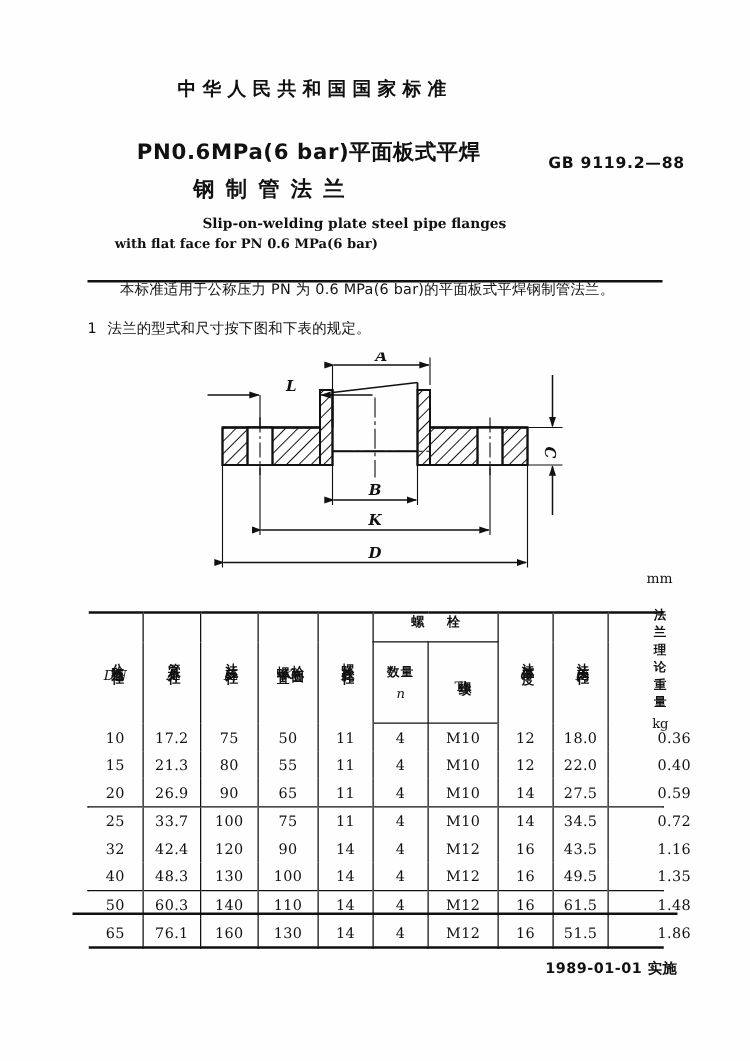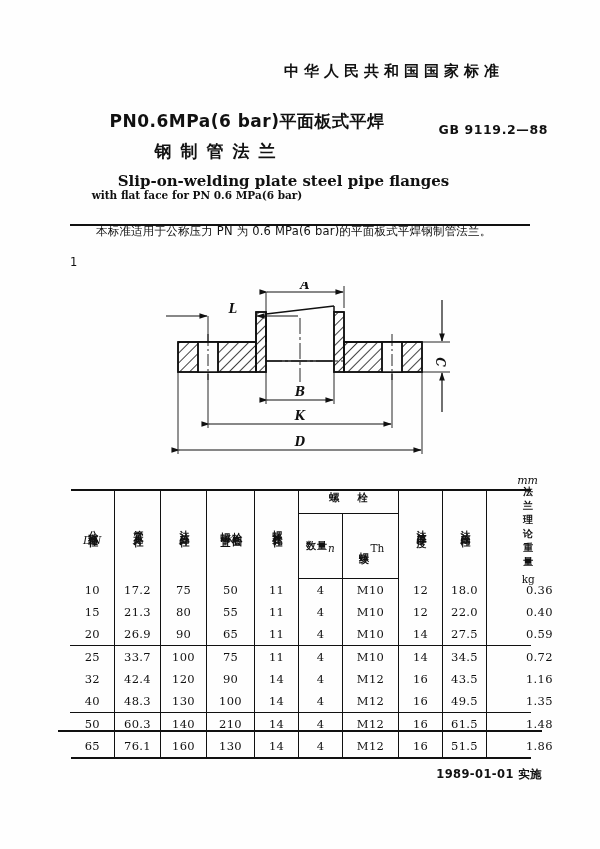--- a/index.html
+++ b/index.html
@@ -22,21 +22,21 @@
     left: 0; top: 0;
     width: 600px; height: 849px;
     background: #fefefe;
   }
 
   
   .hdr-national {
     position: absolute;
     left: 0; top: 62px;
     width: 504px;
-    text-align: right;
+    text-align: center;
     font-size: 15px;
     font-weight: bold;
     letter-spacing: 5px;
     font-family: "DejaVu Sans", "Liberation Sans", sans-serif;
   }
   .hdr-title-1 {
     position: absolute;
     left: 0; top: 110px;
     width: 600px;
     text-align: center;
@@ -66,21 +66,21 @@
     font-family: "DejaVu Sans", "Liberation Sans", sans-serif;
     margin-left: 11px;
   }
   .hdr-en-1 {
     position: absolute;
     left: 0; top: 172px;
     width: 600px;
     text-align: center;
     padding-right: 33px;
     box-sizing: border-box;
-    font-size: 15px;
+    font-size: 11px;
     font-weight: bold;
     font-family: "DejaVu Serif", "Liberation Serif", serif;
   }
   .hdr-en-2 {
     position: absolute;
     left: 0; top: 189px;
     width: 512px;
     text-align: center;
     padding-right: 118px;
     box-sizing: border-box;
@@ -121,24 +121,23 @@
   
   .drawing {
     position: absolute;
     left: 150px; top: 282px;
     width: 320px; height: 185px;
   }
 
   
   .unit-mm {
     position: absolute;
-    right: 62px; top: 474px;
+    right: 62px; top: 456px;
     font-size: 11px;
     font-family: "DejaVu Serif", "Liberation Serif", serif;
-    font-style: italic;
   }
 
   
   .tbl-wrap {
     position: absolute;
     left: 70px; top: 489px;
     width: 460px;
   }
   table.spec {
     border-collapse: collapse;
@@ -225,21 +224,21 @@
   .bolt-grp {
     font-size: 10.5px;
     font-weight: bold;
     letter-spacing: 18px;
     padding-left: 18px;
     height: 22px;
     font-family: "DejaVu Sans", "Liberation Sans", sans-serif;
   }
   .sub-head {
     display: flex;
-    flex-direction: row;
+    flex-direction: column;
     align-items: center;
     justify-content: center;
     height: 64px;
     font-size: 10.5px;
     font-family: "DejaVu Sans", "Liberation Sans", sans-serif;
   }
   .sub-head .cn {
     font-weight: bold;
     font-size: 10px;
     letter-spacing: 1px;
@@ -318,20 +317,21 @@
   <div class="hdr-en-1">Slip-on-welding plate steel pipe flanges</div>
 
   <div class="hdr-en-2">with flat face for PN 0.6 MPa(6 bar)</div>
 
   <div class="rule-top"></div>
 
   <div class="intro-1">本标准适用于公称压力 PN 为 0.6 MPa(6 bar)的平面板式平焊钢制管法兰。</div>
 
   <div class="intro-num">1</div>
 
+  <div class="intro-2">法兰的型式和尺寸按下图和下表的规定。</div>
 
   <div class="drawing">
     <svg width="320" height="185" viewBox="0 0 320 185">
       <defs>
         <pattern id="hatch" width="7" height="7" patternTransform="rotate(45)" patternUnits="userSpaceOnUse">
           <line x1="0" y1="0" x2="0" y2="7" stroke="#111" stroke-width="1.6"></line>
         </pattern>
         <marker id="ar-r" viewBox="0 0 10 10" refX="9" refY="5" markerWidth="7" markerHeight="7" orient="auto-start-reverse">
           <path d="M 0 1.6 L 10 5 L 0 8.4 z" fill="#111"></path>
         </marker>
@@ -601,21 +601,21 @@
             <td>49.5</td>
             <td class="edge-r">1.35</td>
           </tr>
           <tr class="grp-rule">
             <td colspan="10"></td>
           </tr>
           <tr class="data">
             <td class="edge-l">50</td>
             <td>60.3</td>
             <td>140</td>
-            <td>210</td>
+            <td>110</td>
             <td>14</td>
             <td>4</td>
             <td>M12</td>
             <td>16</td>
             <td>61.5</td>
             <td class="edge-r">1.48</td>
           </tr>
           <tr class="data">
             <td class="edge-l">65</td>
             <td>76.1</td>

